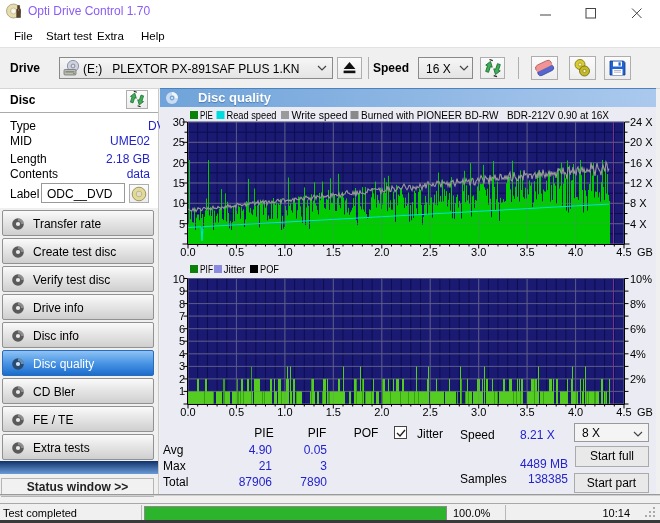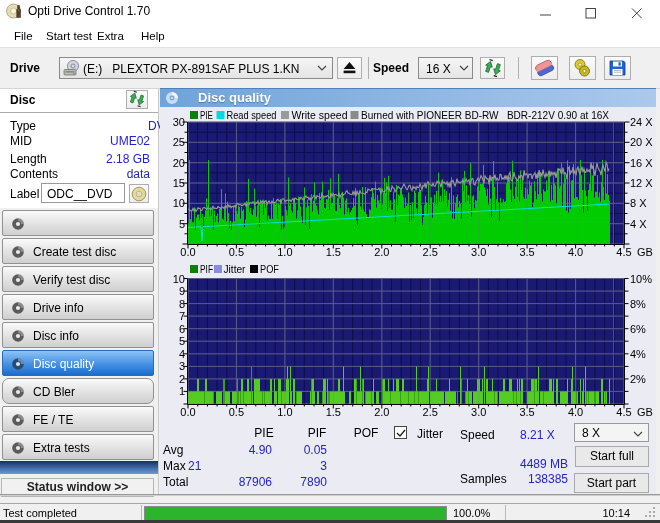--- a/index.html
+++ b/index.html
@@ -24,21 +24,21 @@
 <body>
 
 <div class="abs" style="left:0;top:0;width:660px;height:24px;background:#fff;"></div>
 <svg class="abs" style="left:6px;top:3px" width="18" height="16" viewBox="0 0 18 16">
   <circle cx="7.5" cy="8" r="7" fill="#e6dcae" stroke="#97906a" stroke-width="0.7"></circle>
   <circle cx="7.5" cy="8" r="3" fill="#f5f0d8" stroke="#a79f78" stroke-width="0.5"></circle>
   <circle cx="7.5" cy="8" r="1.2" fill="#fff"></circle>
   <path d="M11.6 2.5 h2 v3 l0.9 1.1 v7.9 h-3.8 v-7.9 l0.9 -1.1 z" fill="#5a4028" stroke="#33241a" stroke-width="0.5"></path>
   <path d="M12.1 7 h1" stroke="#c9b89a" stroke-width="0.8"></path>
 </svg>
-<div class="abs" style="left:28px;top:4px;font-size:12px;color:#000000;">Opti Drive Control 1.70</div>
+<div class="abs" style="left:28px;top:4px;font-size:12px;color:#8b5cf6;">Opti Drive Control 1.70</div>
 <svg class="abs" style="left:534px;top:6px" width="112" height="14" viewBox="0 0 112 14">
   <path d="M6 9 h11" stroke="#444" stroke-width="1"></path>
   <rect x="52" y="2.5" width="9.5" height="9.5" fill="none" stroke="#444" stroke-width="1"></rect>
   <path d="M98 2.5 l9.5 9.5 M107.5 2.5 l-9.5 9.5" stroke="#444" stroke-width="1"></path>
 </svg>
 
 <div class="abs" style="left:0;top:24px;width:660px;height:23px;background:#fff;"></div>
 <div class="abs" style="font-size:11.5px;left:14px;top:30px;color:#000;">File</div>
 <div class="abs" style="font-size:11.5px;left:46px;top:30px;color:#000;">Start test</div>
 <div class="abs" style="font-size:11.5px;left:97px;top:30px;color:#000;">Extra</div>
@@ -135,20 +135,21 @@
   <circle cx="8" cy="8" r="2.8" fill="#f4efd2" stroke="#9a9060" stroke-width="0.6"></circle>
   <circle cx="8" cy="8" r="1.2" fill="#fff" stroke="#9a9060" stroke-width="0.4"></circle>
 </svg>
 
 <div class="mbtn" style="top:210px;">
     <svg width="14" height="14" viewBox="0 0 14 14">
       <circle cx="7" cy="7" r="5.8" fill="#5a5a5a"></circle>
       <circle cx="7" cy="7" r="2.1" fill="#e9e9e9"></circle>
       <path d="M7 1.2 A5.8 5.8 0 0 1 12.8 7 L10 7 A3 3 0 0 0 7 4 Z" fill="#b8b8b8" opacity="0.55"></path>
     </svg>
+    <span>Transfer rate</span>
   </div>
 <div class="mbtn" style="top:238px;">
     <svg width="14" height="14" viewBox="0 0 14 14">
       <circle cx="7" cy="7" r="5.8" fill="#5a5a5a"></circle>
       <circle cx="7" cy="7" r="2.1" fill="#e9e9e9"></circle>
       <path d="M7 1.2 A5.8 5.8 0 0 1 12.8 7 L10 7 A3 3 0 0 0 7 4 Z" fill="#b8b8b8" opacity="0.55"></path>
     </svg>
     <span>Create test disc</span>
   </div>
 <div class="mbtn" style="top:266px;">
@@ -176,21 +177,21 @@
     <span>Disc info</span>
   </div>
 <div class="mbtn sel" style="top:350px;">
     <svg width="14" height="14" viewBox="0 0 14 14">
       <circle cx="7" cy="7" r="5.8" fill="#2a4a70"></circle>
       <circle cx="7" cy="7" r="2.1" fill="#cfe4f8"></circle>
       <path d="M7 1.2 A5.8 5.8 0 0 1 12.8 7 L10 7 A3 3 0 0 0 7 4 Z" fill="#9fc4ec" opacity="0.55"></path>
     </svg>
     <span>Disc quality</span>
   </div>
-<div class="mbtn" style="top:378px;border-radius:7px;">
+<div class="mbtn" style="top:378px;">
     <svg width="14" height="14" viewBox="0 0 14 14">
       <circle cx="7" cy="7" r="5.8" fill="#5a5a5a"></circle>
       <circle cx="7" cy="7" r="2.1" fill="#e9e9e9"></circle>
       <path d="M7 1.2 A5.8 5.8 0 0 1 12.8 7 L10 7 A3 3 0 0 0 7 4 Z" fill="#b8b8b8" opacity="0.55"></path>
     </svg>
     <span>CD Bler</span>
   </div>
 <div class="mbtn" style="top:406px;">
     <svg width="14" height="14" viewBox="0 0 14 14">
       <circle cx="7" cy="7" r="5.8" fill="#5a5a5a"></circle>
@@ -304,21 +305,21 @@
 <div class="abs t12" style="left:342px;top:426px;width:48px;text-align:center;">POF</div>
 <div class="abs" style="left:394px;top:426px;width:13px;height:13px;background:#fff;border:1px solid #444;"></div>
 <svg class="abs" style="left:396px;top:428px" width="10" height="10" viewBox="0 0 10 10">
     <path d="M1 5 l3 3 l5 -6" stroke="#222" stroke-width="1.4" fill="none"></path>
   </svg>
 <div class="abs t12" style="left:417px;top:427px;">Jitter</div>
 <div class="abs t12" style="left:163px;top:443px;">Avg</div>
 <div class="abs t12" style="left:163px;top:459px;">Max</div>
 <div class="abs t12" style="left:163px;top:475px;">Total</div>
 <div class="abs t12 blue" style="left:188px;top:443px;width:84px;text-align:right;">4.90</div>
-<div class="abs t12 blue" style="left:188px;top:459px;width:84px;text-align:left;">21</div>
+<div class="abs t12 blue" style="left:188px;top:459px;width:84px;text-align:right;">21</div>
 <div class="abs t12 blue" style="left:188px;top:475px;width:84px;text-align:right;">87906</div>
 <div class="abs t12 blue" style="left:243px;top:443px;width:84px;text-align:right;">0.05</div>
 <div class="abs t12 blue" style="left:243px;top:459px;width:84px;text-align:right;">3</div>
 <div class="abs t12 blue" style="left:243px;top:475px;width:84px;text-align:right;">7890</div>
 <div class="abs t12" style="left:460px;top:428px;">Speed</div>
 <div class="abs t12 blue" style="left:520px;top:428px;">8.21 X</div>
 <div class="abs t12" style="left:460px;top:457px;margin-top:44px;">Position</div>
 <div class="abs t12 blue" style="left:520px;top:457px;">4489 MB</div>
 <div class="abs t12" style="left:460px;top:472px;">Samples</div>
 <div class="abs t12 blue" style="left:520px;top:472px;margin-left:8px;">138385</div>

